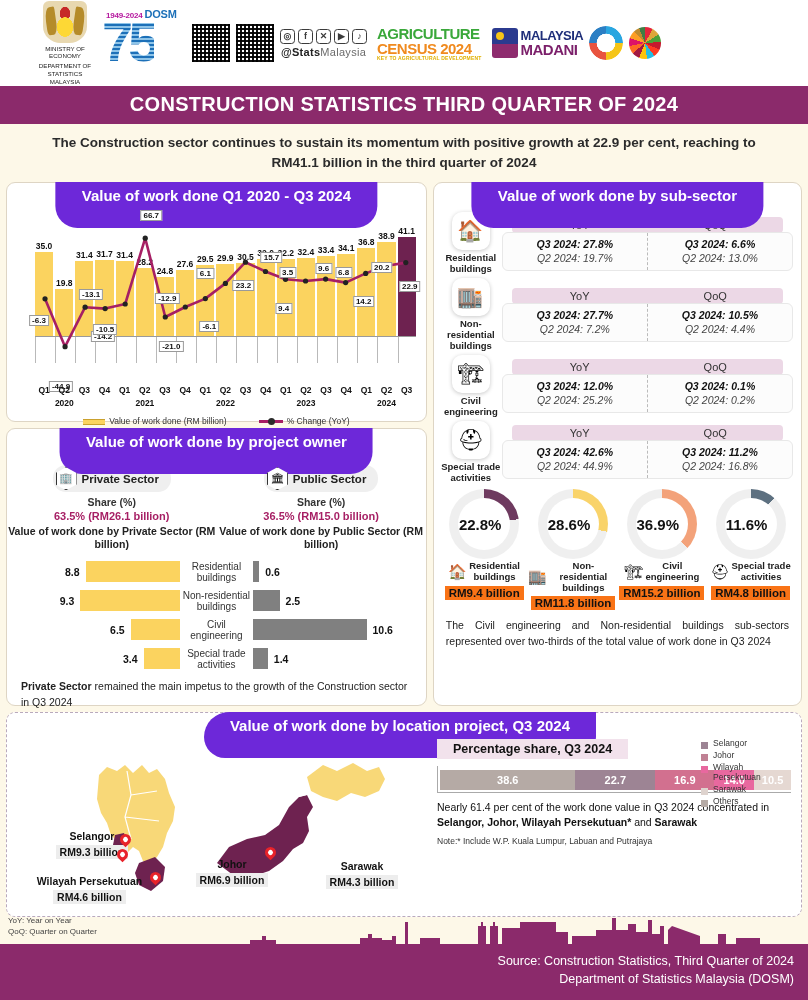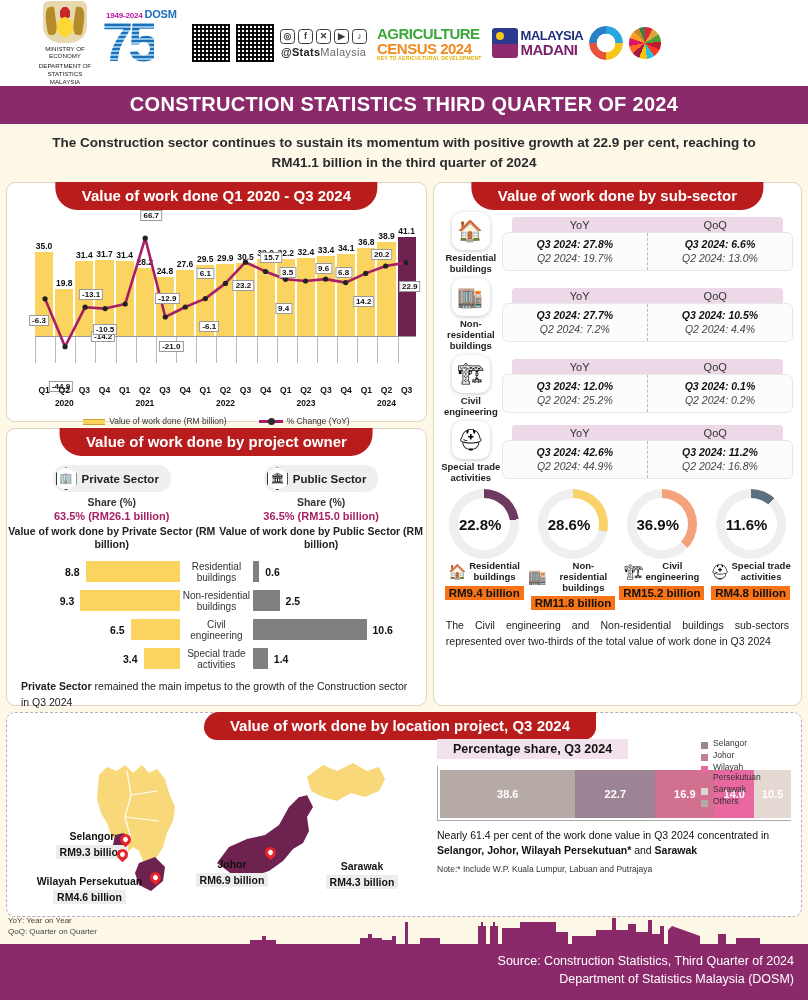--- a/index.html
+++ b/index.html
@@ -88,22 +88,22 @@
     text-align:center;color:#2b2b2b;font-size:13.5px;font-weight:bold;
     line-height:1.45;padding:9px 34px 10px;
   }
   
   .panel{
     background:#fff;border:1px solid #ded5c4;border-radius:9px;
     position:relative;
   }
   .ribbon{
     position:absolute;top:-1px;left:50%;transform:translateX(-50%);
-    background:#b91c1c;color:#fff;font-size:15px;font-weight:bold;
-    padding:5px 26px 6px;border-radius:0 0 22px 22px;white-space:nowrap;
+    background:#6d28d9;color:#fff;font-size:15px;font-weight:bold;
+    padding:5px 26px 24px;border-radius:0 0 22px 22px;white-space:nowrap;
   }
   .ribbon.wide{ border-radius:26px 0 22px 22px; }
   
   .row1{ display:flex; gap:6px; padding:0 6px; }
   .col-left{ width:424px; }
   .col-right{ width:372px; }
   
   #chart-panel{ height:240px; }
   .chartarea{ position:absolute; left:6px; top:30px; right:6px; bottom:4px; }
   .plot{ position:absolute; left:22px; right:4px; top:0; height:168px; }
@@ -186,21 +186,21 @@
   .map-wrap{ position:absolute; left:0; top:22px; width:430px; height:180px; }
   .mlabel{ position:absolute; text-align:center; }
   .mlabel .nm{ font-size:10.5px; font-weight:bold; color:#111; }
   .mlabel .vl{ font-size:10.5px; font-weight:bold; color:#111; background:#ededed; padding:1px 4px; display:inline-block; margin-top:1px;}
   .pin{ position:absolute; width:11px; height:11px; background:#e8232a; border-radius:50% 50% 50% 0;
         transform:rotate(-45deg); }
   .pin:after{content:"";position:absolute;left:3px;top:3px;width:5px;height:5px;background:#fff;border-radius:50%;}
   .right-map{ position:absolute; left:430px; top:26px; right:10px; }
   .pctitle{ font-size:12.5px; font-weight:bold; color:#111; background:#f2e2ec; display:inline-block; padding:3px 16px; }
   .stackwrap{ margin-top:7px; border-left:1px solid #aaa; border-bottom:1px solid #aaa; padding:4px 0 2px 2px;}
-  .stack{ display:flex; height:48px; }
+  .stack{ display:flex; height:20px; }
   .stack div{ display:flex; align-items:center; justify-content:center; color:#fff; font-size:11px; font-weight:bold;}
   .maplegend{ position:absolute; right:6px; top:0; width:84px; }
   .mlg{ display:flex; align-items:flex-start; gap:5px; margin-bottom:2px; }
   .mlg i{ width:7px;height:7px;display:inline-block;margin-top:3px;flex:0 0 auto;}
   .mlg span{ font-size:8.5px; color:#333; line-height:1.15;}
   .mapfoot{ font-size:10.5px; color:#111; line-height:1.42; margin-top:7px; }
   .mapnote{ font-size:8.5px; color:#333; margin-top:6px; }
   
   .abbr{ position:absolute; left:8px; bottom:62px; font-size:8px; color:#444; line-height:1.35;}
   .skyline{ position:absolute; left:0; right:0; bottom:56px; height:32px; }
@@ -397,21 +397,21 @@
               <div class="lbl" style="left: calc(39.4737% - 18px); top: 79.996px; transform: translateX(-50%);">-12.9</div>
               <div class="lbl" style="left: calc(44.7368% + 4px); top: 107.564px; transform: translateX(-50%);">-6.1</div>
               <div class="lbl" style="left: calc(50% - 20px); top: 54.436px; transform: translateX(-50%);">6.1</div>
               <div class="lbl" style="left: calc(55.2632% - 2px); top: 67.232px; transform: translateX(-50%);">23.2</div>
               <div class="lbl" style="left: calc(60.5263% + 6px); top: 38.532px; transform: translateX(-50%);">15.7</div>
               <div class="lbl" style="left: calc(65.7895% - 2px); top: 90.344px; transform: translateX(-50%);">9.4</div>
               <div class="lbl" style="left: calc(71.0526% - 18px); top: 53.956px; transform: translateX(-50%);">3.5</div>
               <div class="lbl" style="left: calc(76.3158% - 2px); top: 50.096px; transform: translateX(-50%);">9.6</div>
               <div class="lbl" style="left: calc(81.5789% - 2px); top: 53.568px; transform: translateX(-50%);">6.8</div>
               <div class="lbl" style="left: calc(86.8421% - 2px); top: 82.392px; transform: translateX(-50%);">14.2</div>
-              <div class="lbl" style="left: calc(92.1053% - 4px); top: 36px; transform: translateX(-50%);">20.2</div>
+              <div class="lbl" style="left: calc(92.1053% - 4px); top: 49px; transform: translateX(-50%);">20.2</div>
               <div class="lbl" style="left: calc(97.3684% + 4px); top: 67.604px; transform: translateX(-50%);">22.9</div>
             </div>
         </div>
         <div class="xaxis">
           <div class="xq" id="xq">
               <span>Q1</span>
               <span>Q2</span>
               <span>Q3</span>
               <span>Q4</span>
               <span>Q1</span>

